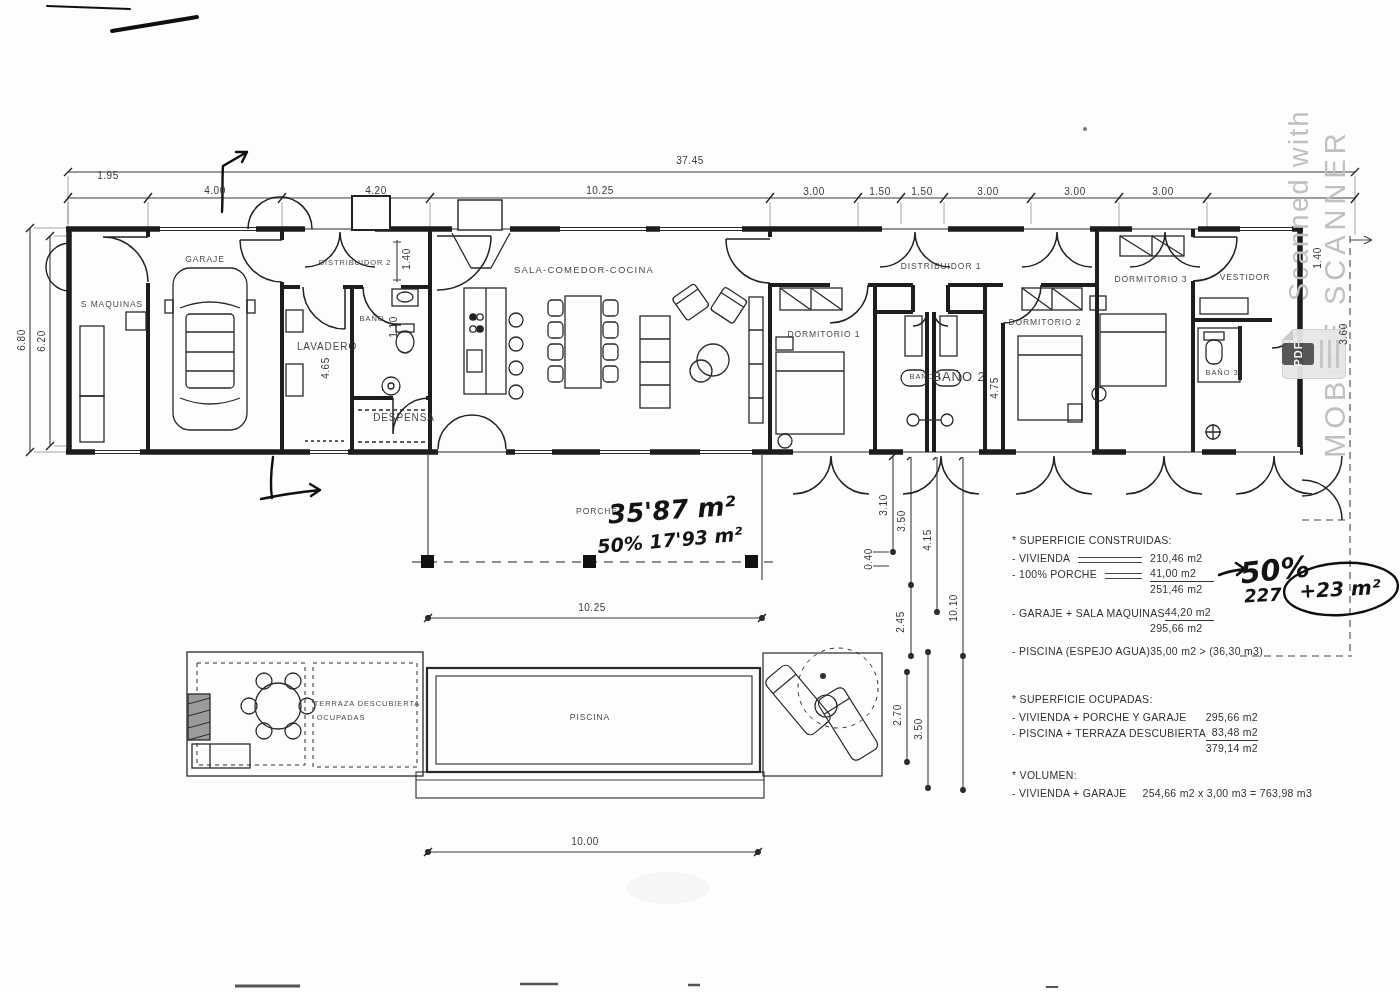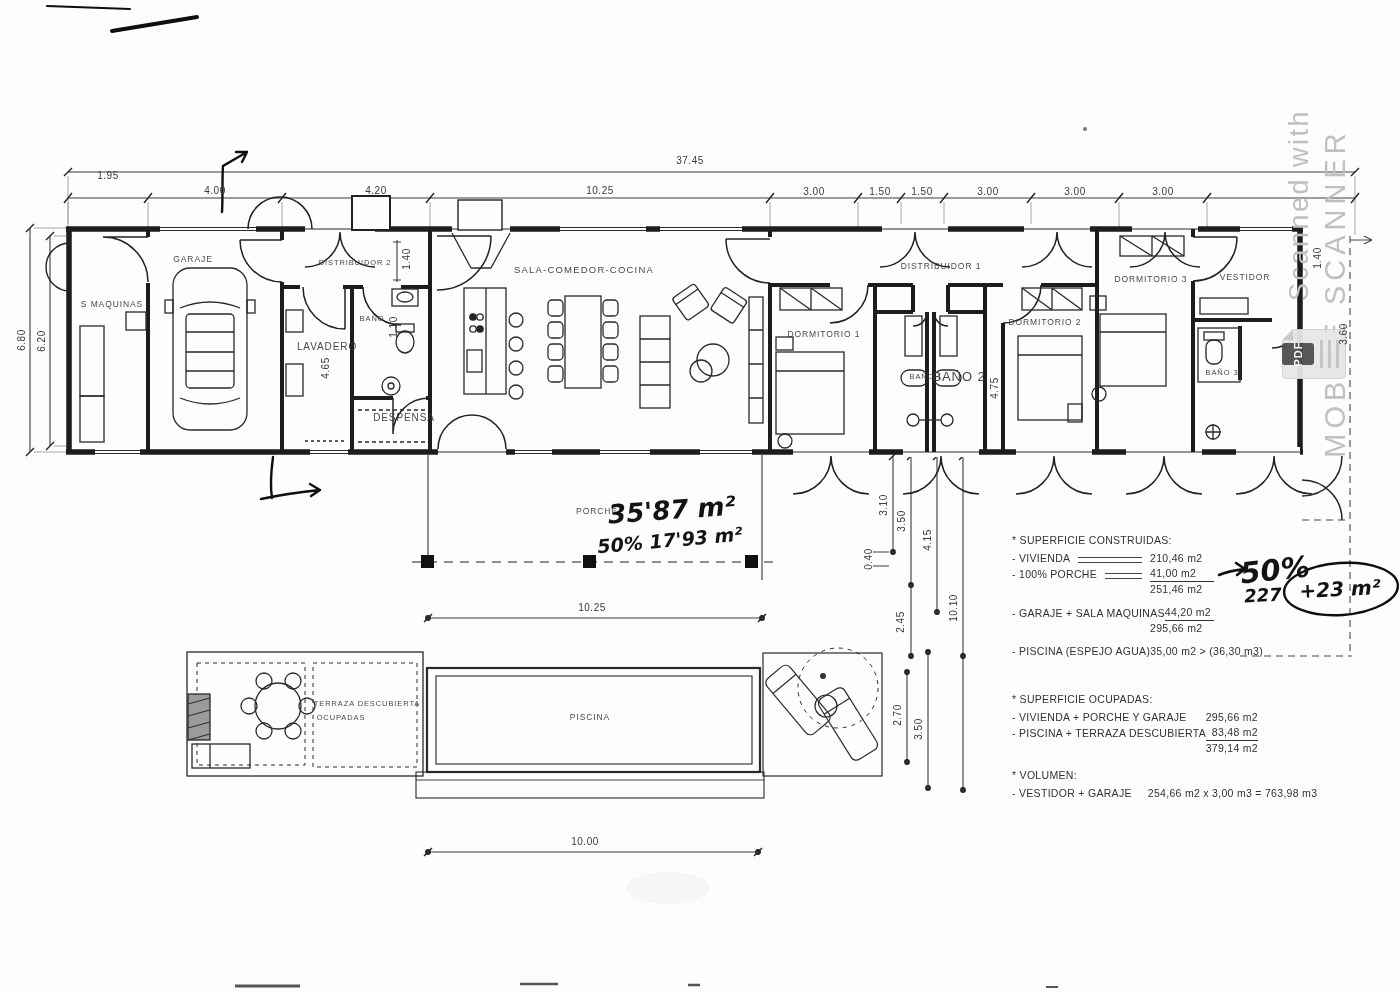--- a/index.html
+++ b/index.html
@@ -357,21 +357,21 @@
   <div class="lbl dim cr" style="left:897px;top:715px">2.70</div>
   <div class="lbl dim cr" style="left:918px;top:729px">3.50</div>
   <div class="lbl dim cr" style="left:406px;top:259px">1.40</div>
   <div class="lbl dim cr" style="left:325px;top:368px">4.65</div>
   <div class="lbl dim cr" style="left:393px;top:327px">1.10</div>
   <div class="lbl dim cr" style="left:994px;top:388px">4.75</div>
   <div class="lbl dim cr" style="left:1317px;top:258px">1.40</div>
   <div class="lbl dim cr" style="left:1343px;top:334px">3.60</div>
 
   <div class="lbl room c" style="left:112px;top:304px">S MAQUINAS</div>
-  <div class="lbl room c" style="left:193px;top:259px">GARAJE</div>
+  <div class="lbl room c" style="left:205px;top:259px">GARAJE</div>
   <div class="lbl room c" style="left:355px;top:262px;font-size:7.5px">DISTRIBUIDOR 2</div>
   <div class="lbl room c" style="left:327px;top:346px;font-size:10px">LAVADERO</div>
   <div class="lbl room c" style="left:372px;top:318px;font-size:7.5px">BAÑO</div>
   <div class="lbl room c" style="left:404px;top:417px;font-size:10px">DESPENSA</div>
   <div class="lbl room big c" style="left:584px;top:269px">SALA-COMEDOR-COCINA</div>
   <div class="lbl room c" style="left:597px;top:511px">PORCHE</div>
   <div class="lbl room c" style="left:824px;top:334px">DORMITORIO 1</div>
   <div class="lbl room c" style="left:926px;top:376px;font-size:7.5px">BAÑO 1</div>
   <div class="lbl room c" style="left:959px;top:376px;font-size:13px">BAÑO 2</div>
   <div class="lbl room c" style="left:941px;top:266px">DISTRIBUIDOR 1</div>
@@ -443,18 +443,18 @@
       <span class="sp"></span>
         <span class="tv2">379,14 m2</span>
     </div>
   </div>
 
   <div class="tbl" style="left:1012px;top:768px;width:330px">
     <div class="trow ttl">
         <span class="tl">* VOLUMEN:</span>
       </div>
     <div class="vrow">
-      <span class="tl">- VESTIDOR + GARAJE</span>
+      <span class="tl">- VIVIENDA + GARAJE</span>
       <span class="tl">254,66 m2 x 3,00 m3 =  763,98 m3</span>
     </div>
   </div>
 
 </div>
 
 </body></html>

